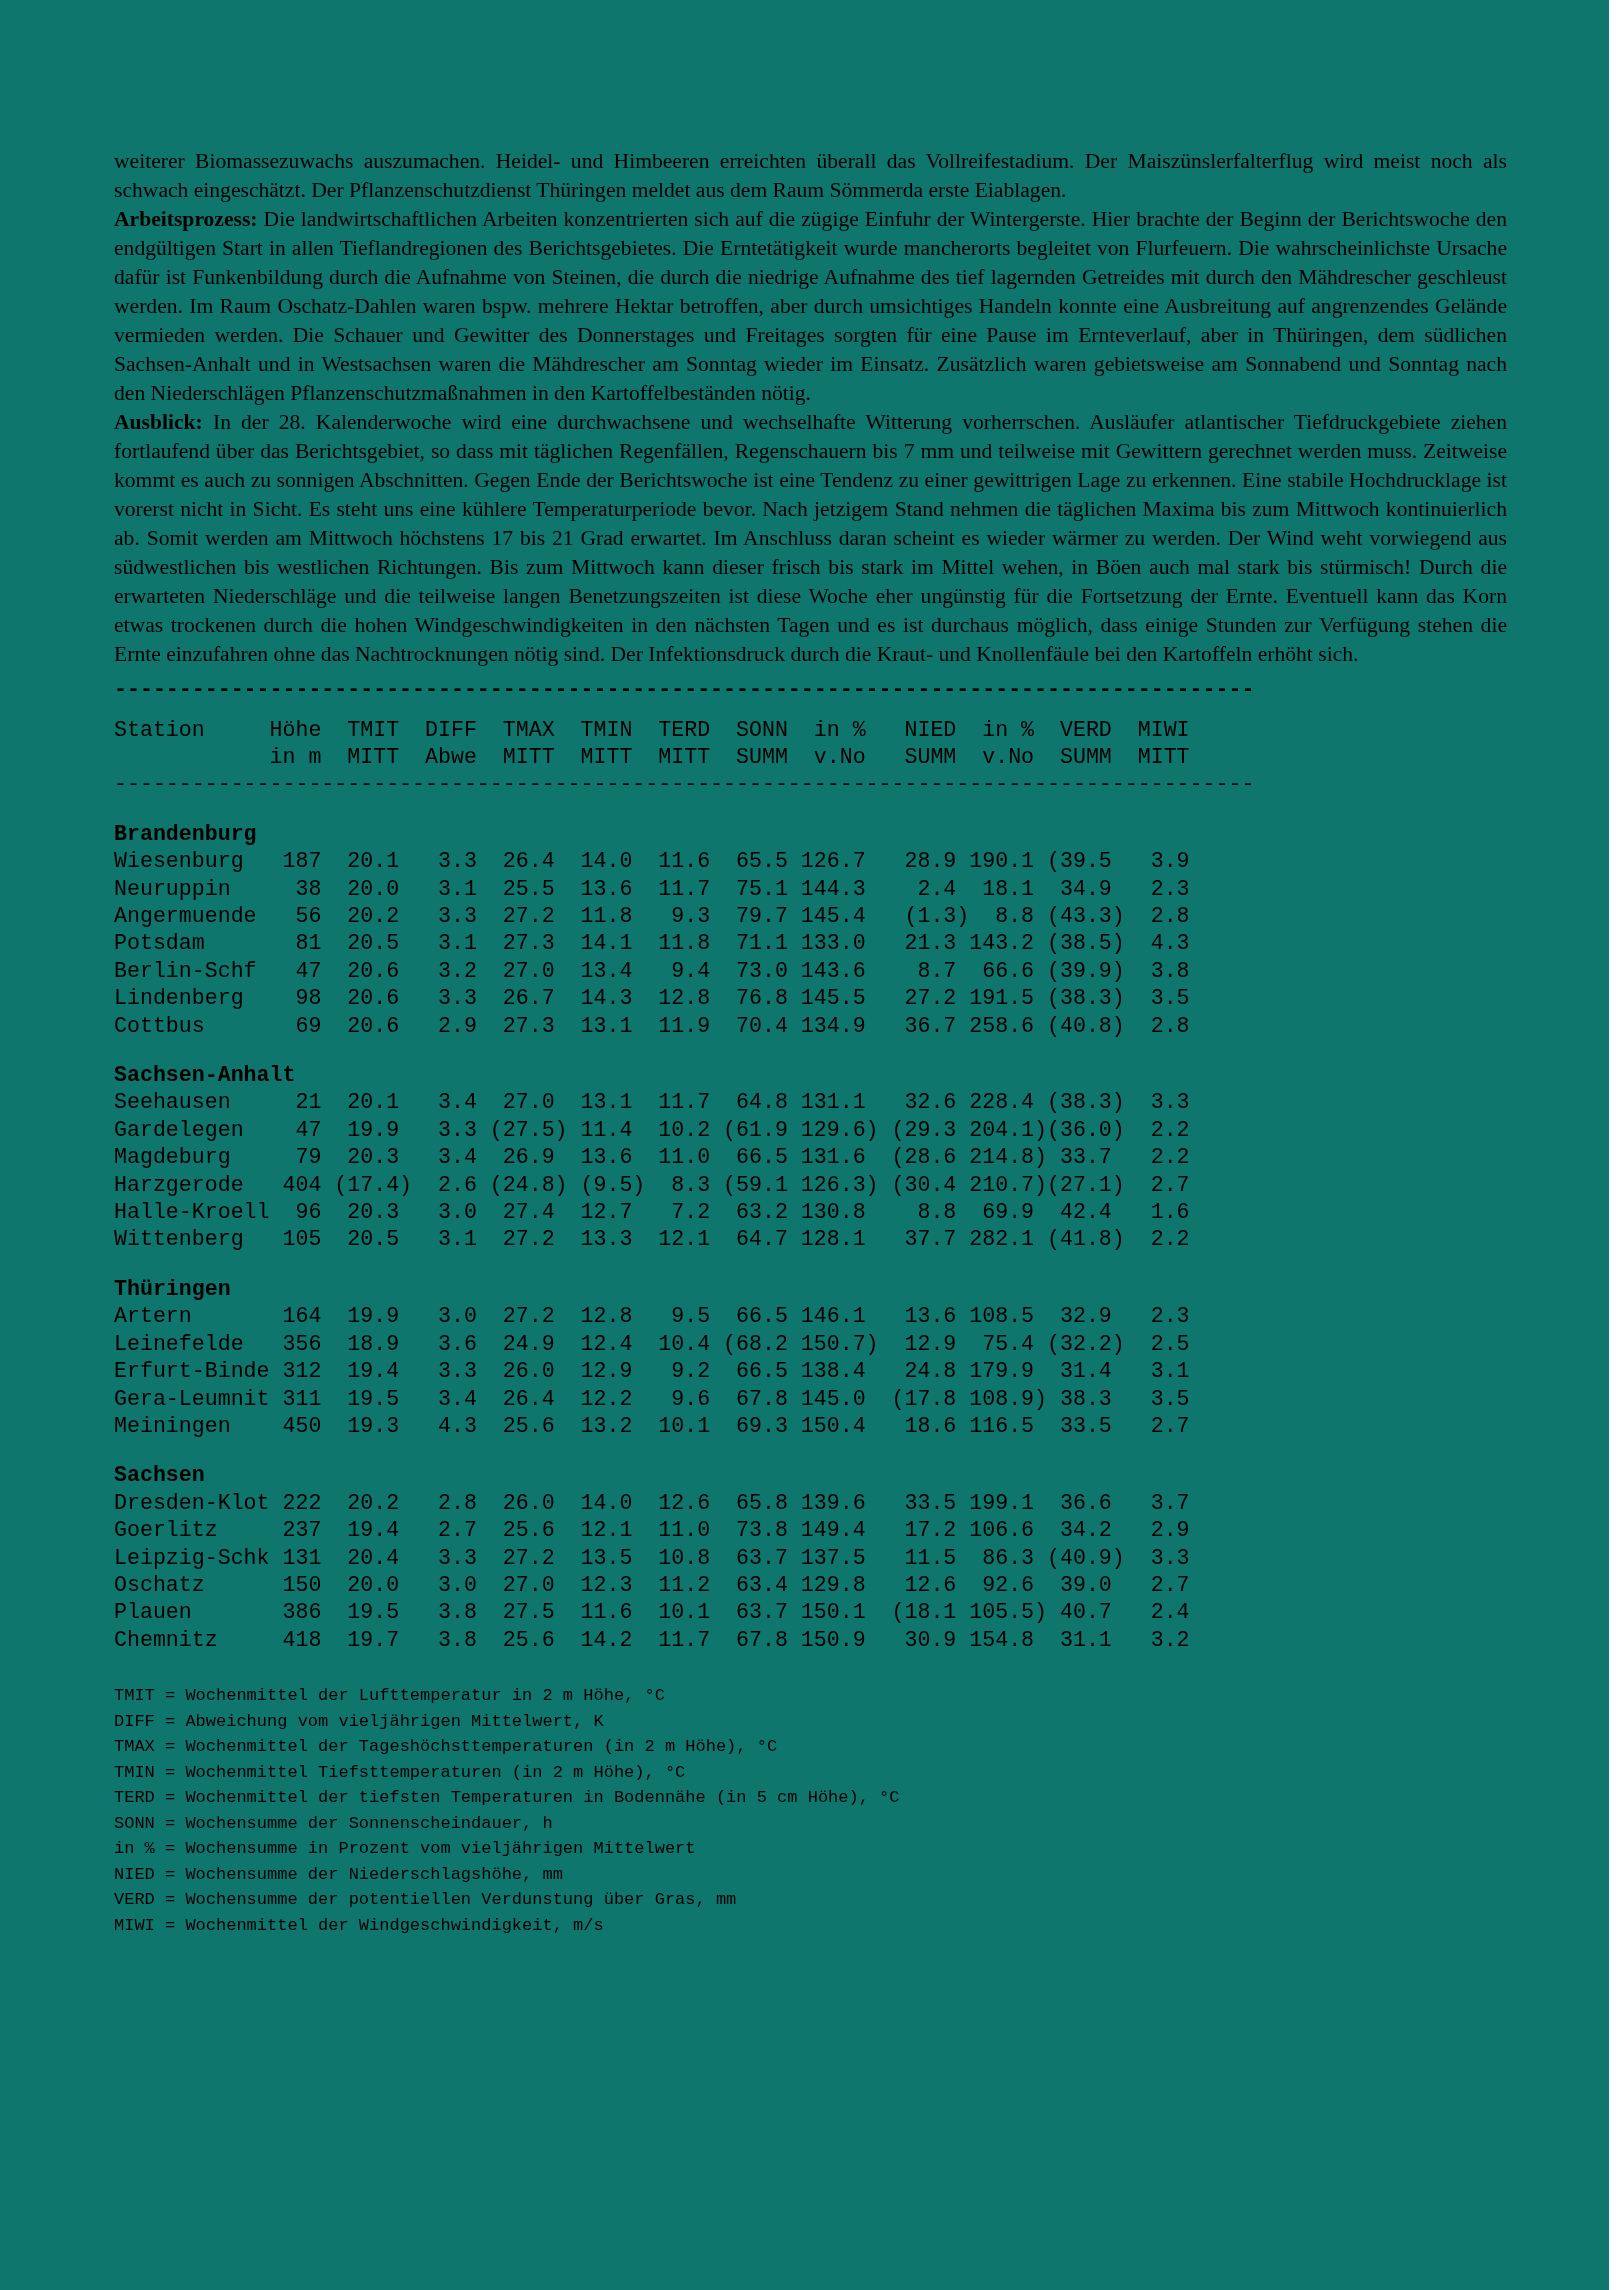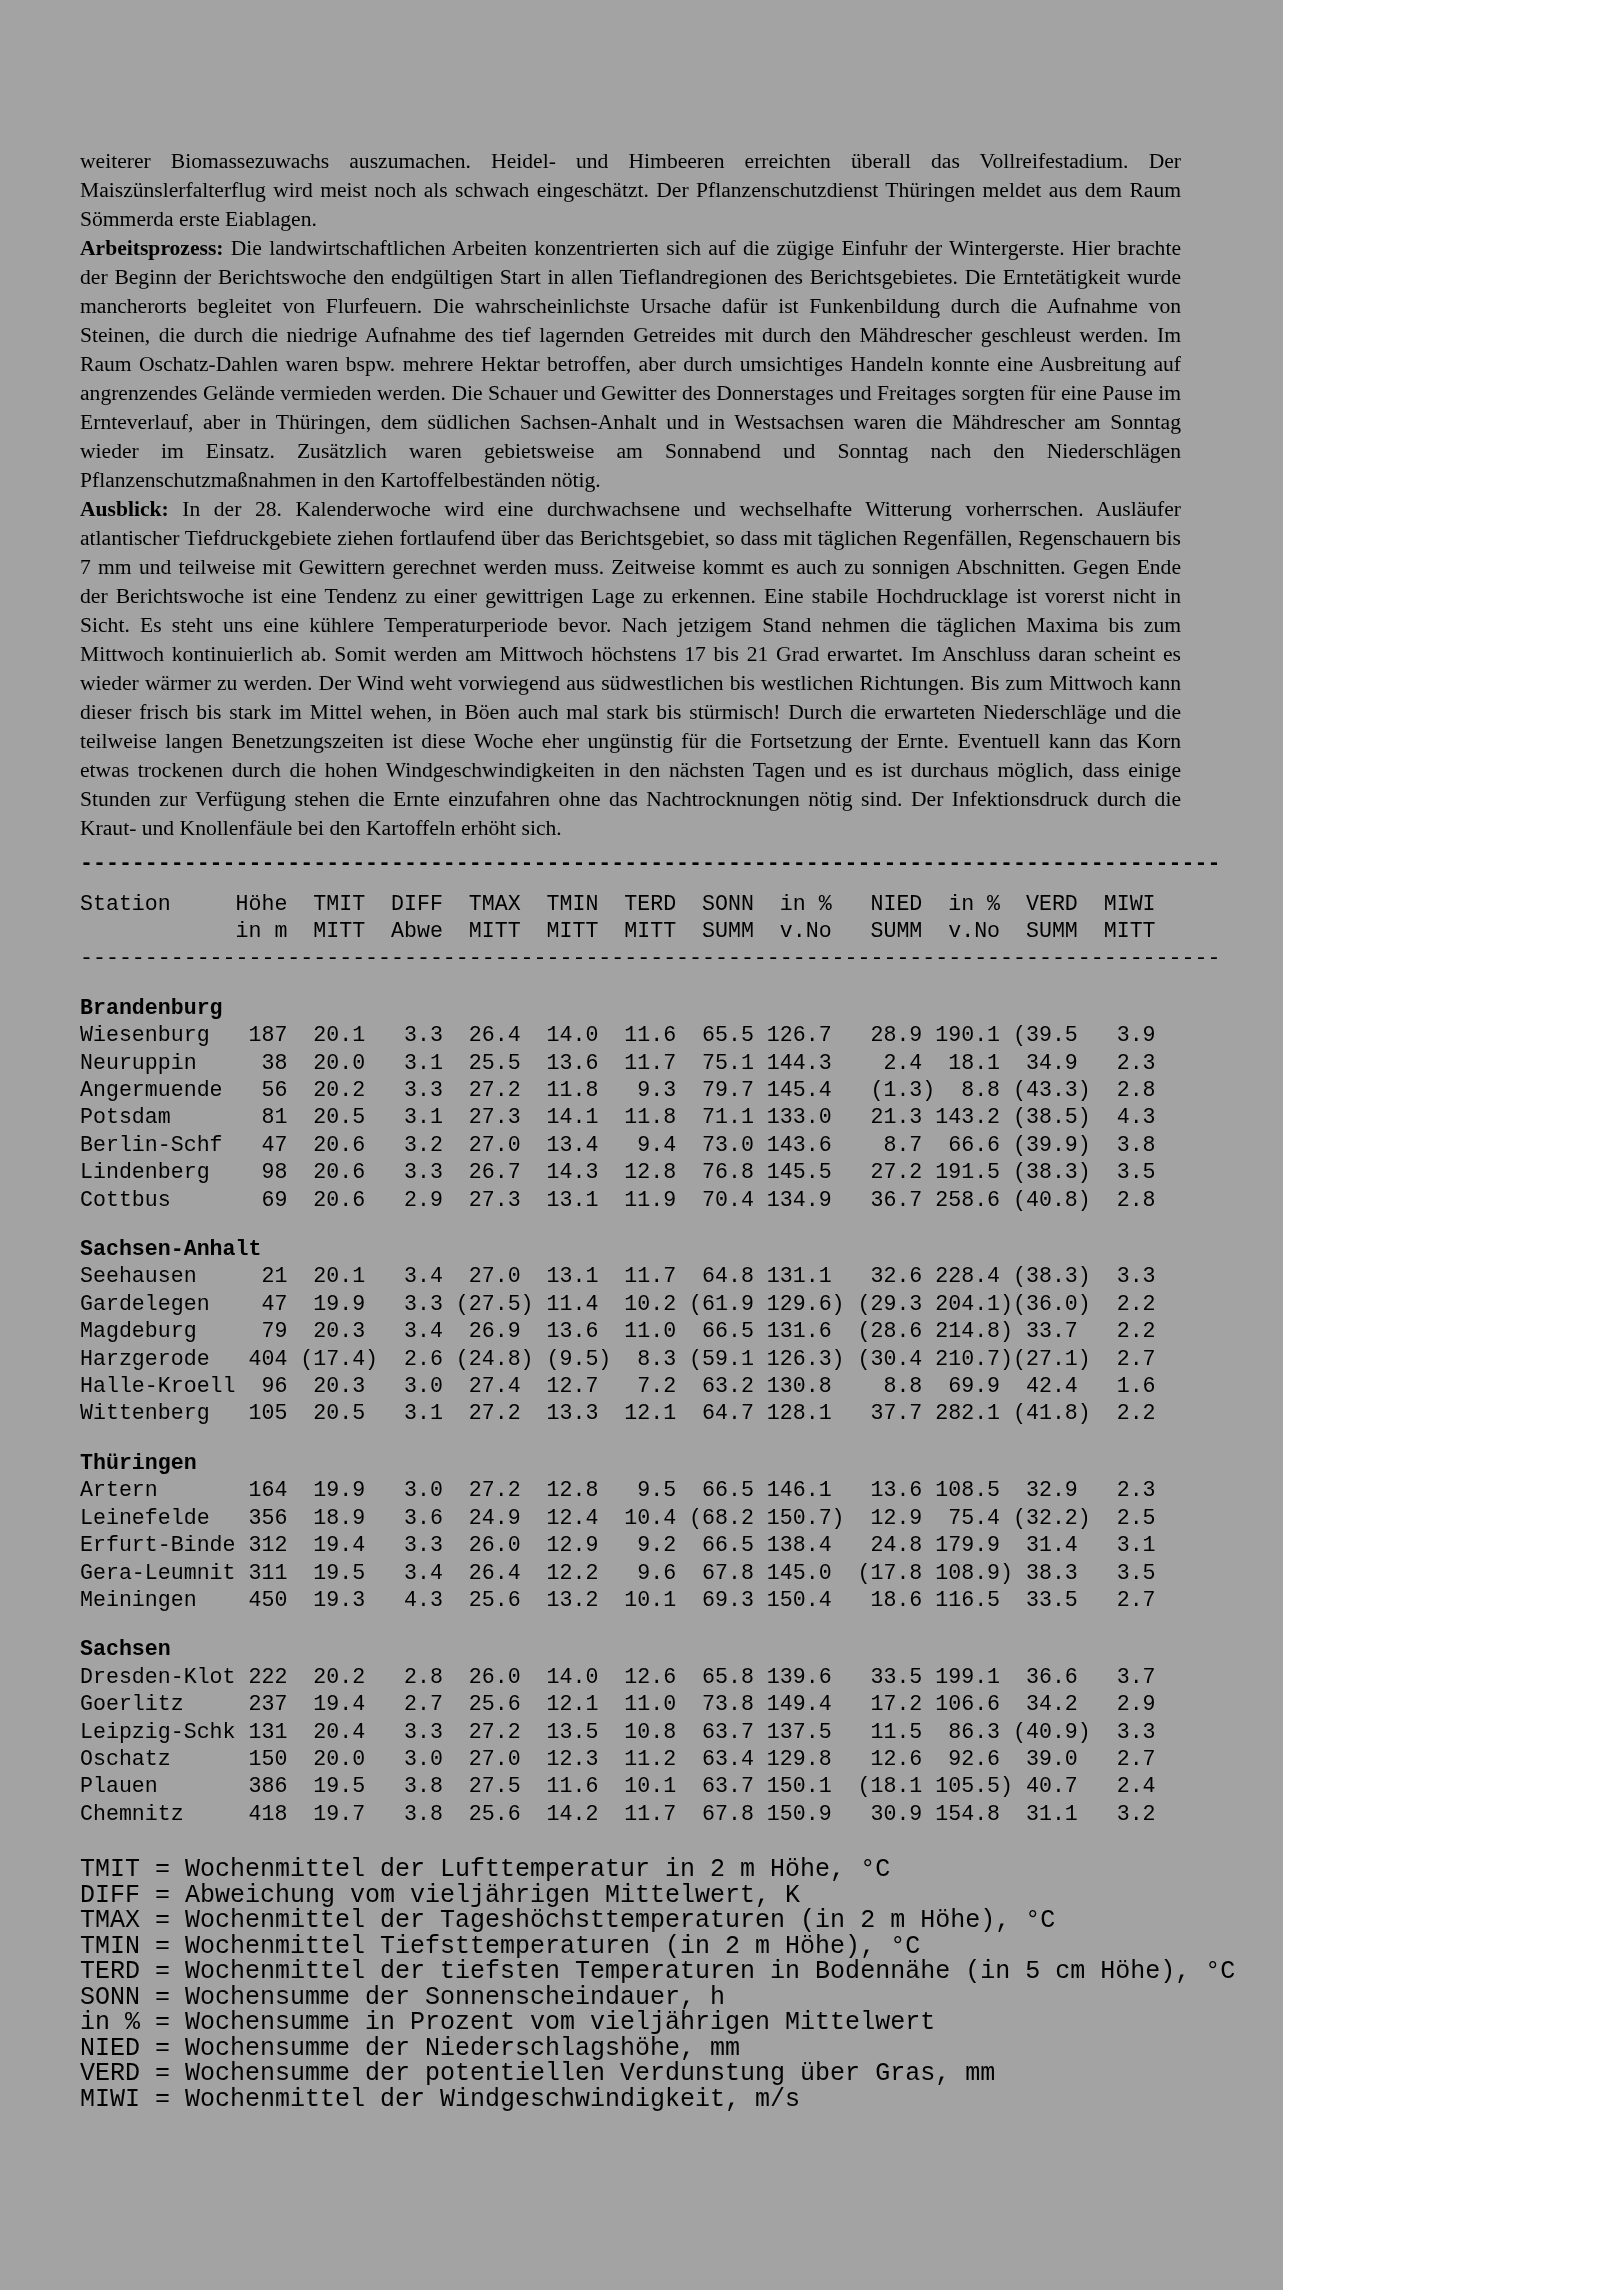--- a/index.html
+++ b/index.html
@@ -1,22 +1,22 @@
 <!DOCTYPE html>
 <html lang="de"><head>
 <meta charset="utf-8">
 <style>
   html,body{margin:0;padding:0;background:#ffffff;}
   .page{
     position:relative;
-    width:1283px;
+    width:1609px;
     height:2291px;
-    background:#a3a3a3;
+    background:#0f766e;
     box-sizing:border-box;
-    padding:147px 102px 0 80px;
+    padding:147px 102px 0 114px;
     color:#000;
     overflow:hidden;
     font-family:"Liberation Serif", serif;
   }
   .intro p{
     margin:0;
     text-align:justify;
     font-size:21.6px;
     line-height:29px;
   }
@@ -46,21 +46,21 @@
     line-height:27.4px;
     white-space:pre;
     margin-top:13.7px;
   }
   .wtable .tline{white-space:pre;}
   .wtable .sname{font-weight:bold;}
   .tsection{margin-top:22px;}
   .thead-block{margin-bottom:12px;}
   .legend{
     font-family:"Liberation Mono","DejaVu Sans Mono",monospace;
-    font-size:25px;
+    font-size:17px;
     line-height:25.5px;
     white-space:pre;
     margin-top:29px;
   }
 </style>
 </head>
 <body>
 
 <div class="page">
 

